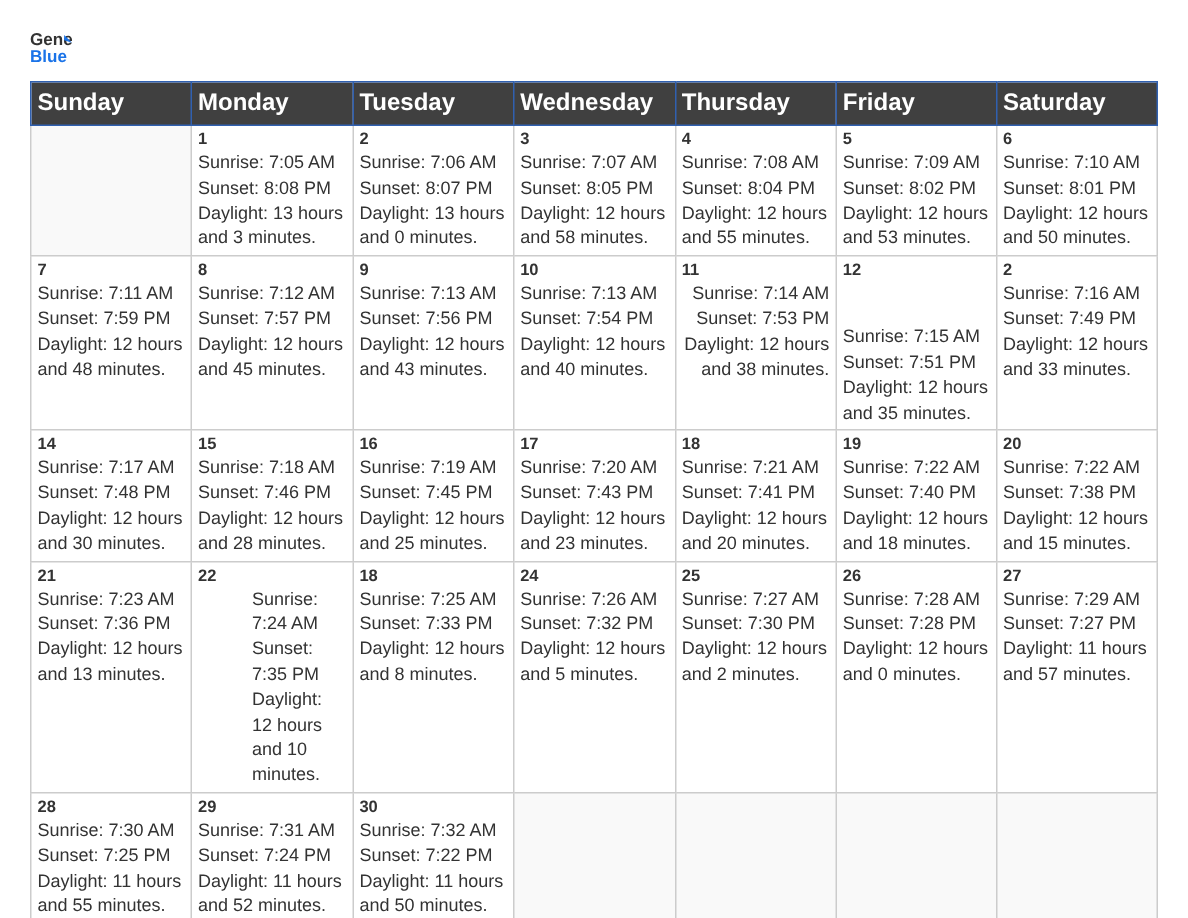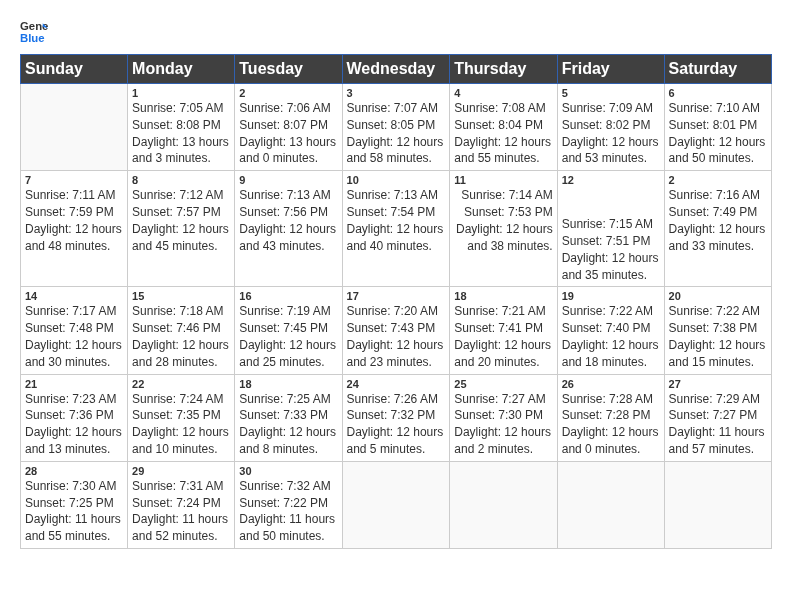--- a/index.html
+++ b/index.html
@@ -270,21 +270,21 @@
         <tr class="week-row">
           <td>
             <span class="day-num">21</span>
             <div class="day-info" style="white-space: pre-line;">Sunrise: 7:23 AM
 Sunset: 7:36 PM
 Daylight: 12 hours
 and 13 minutes.</div>
           </td>
           <td>
             <span class="day-num">22</span>
-            <div class="day-info" style="white-space: pre-line;">Sunrise: 7:24 AM
+            <div class="day-info" style="white-space: pre-line; margin-left: 36px;">Sunrise: 7:24 AM
 Sunset: 7:35 PM
 Daylight: 12 hours
 and 10 minutes.</div>
           </td>
           <td>
             <span class="day-num">18</span>
             <div class="day-info" style="white-space: pre-line;">Sunrise: 7:25 AM
 Sunset: 7:33 PM
 Daylight: 12 hours
 and 8 minutes.</div>

